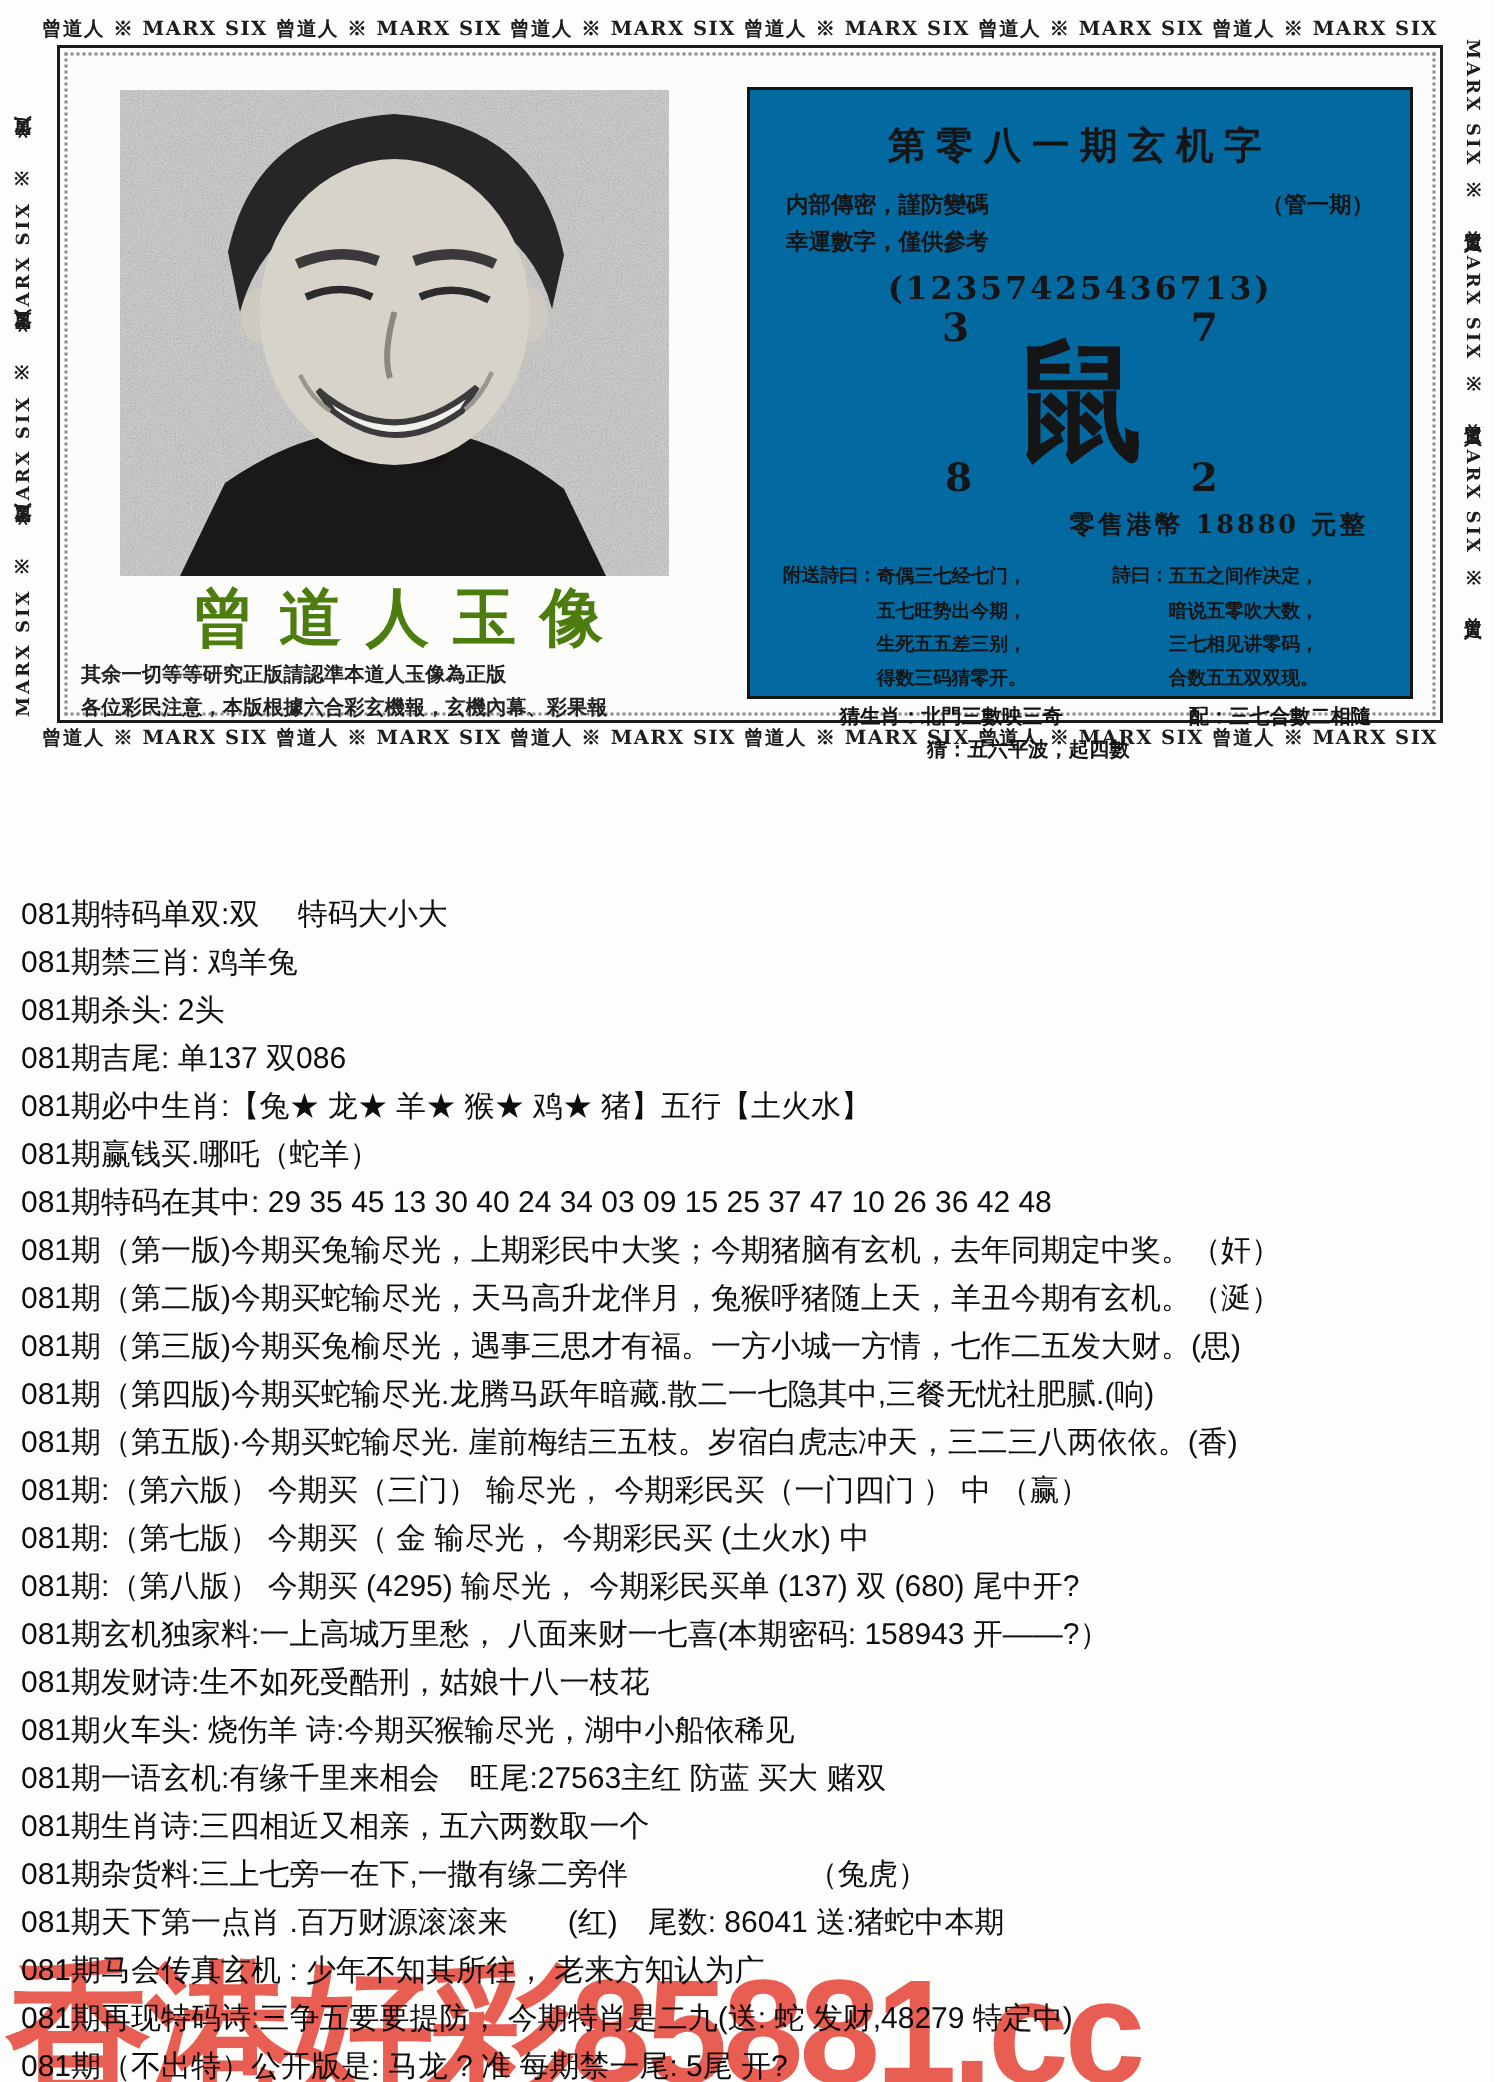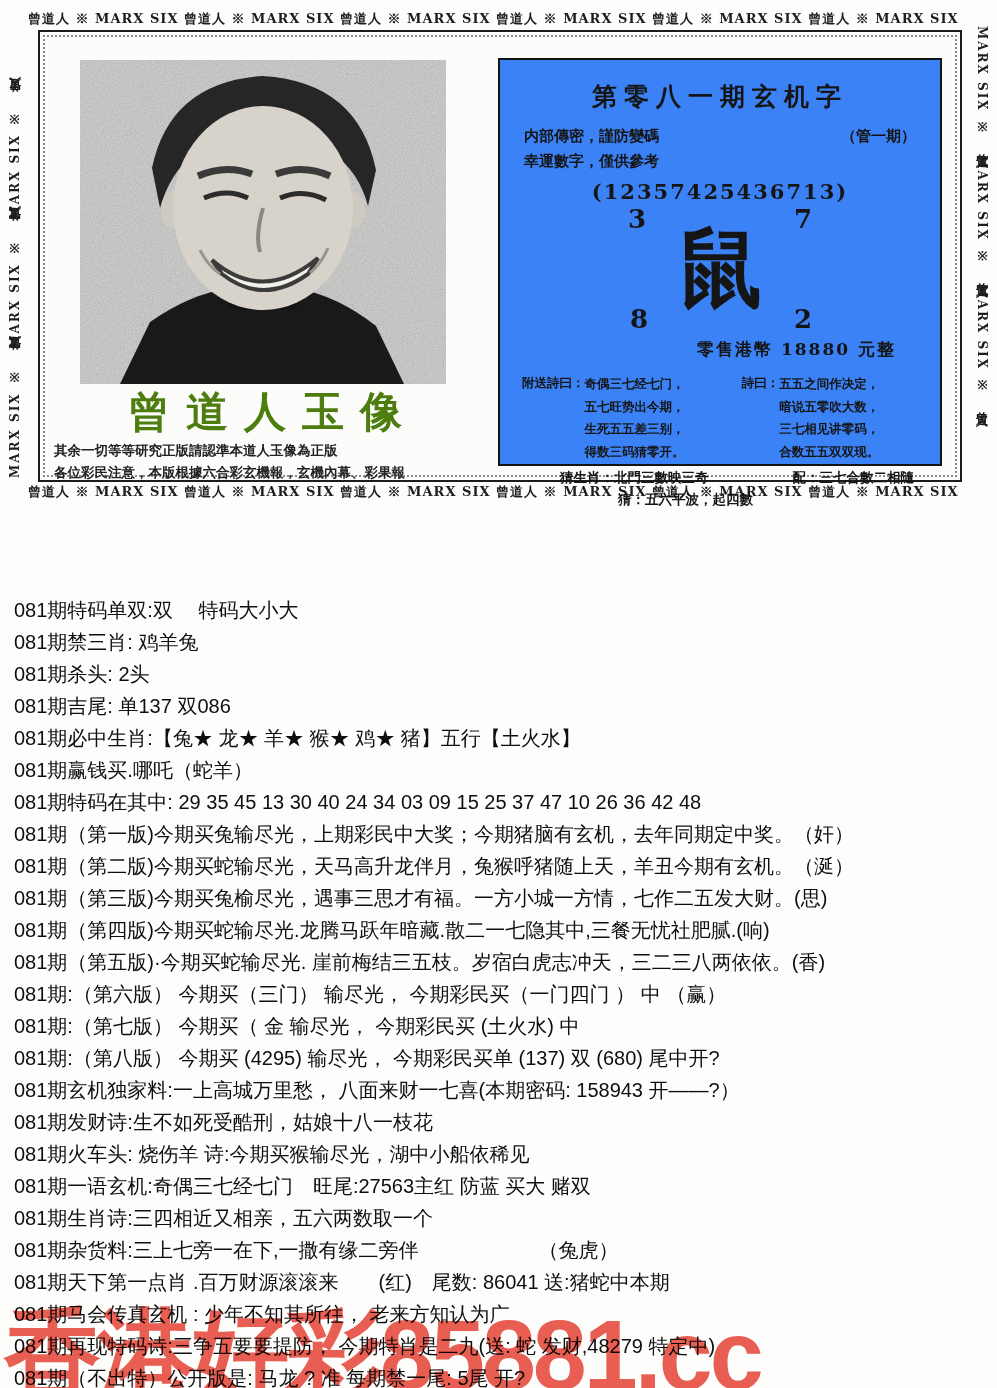--- a/index.html
+++ b/index.html
@@ -19,33 +19,33 @@
   .frame::before{content:"";position:absolute;inset:3px;border:2px dotted #8a8a8a;pointer-events:none;}
 
   
   .photo{position:absolute;left:40px;top:28px;width:366px;height:324px;background:#ededea;}
   .caption{position:absolute;left:18px;top:352px;width:430px;text-align:center;
            font-family:"DejaVu Serif",serif;font-size:42px;font-weight:bold;letter-spacing:16px;color:#4d7c0f;}
   .photo-note{position:absolute;left:14px;top:408px;width:452px;font-family:"DejaVu Serif",serif;
               font-size:13.5px;line-height:1.6;color:#222;font-weight:bold;}
 
   
-  .mbox{position:absolute;left:458px;top:26px;width:440px;height:404px;border:2px solid #141414;background:#3b82f6;
+  .mbox{position:absolute;left:458px;top:26px;width:440px;height:404px;border:2px solid #141414;background:#0369a1;
         font-family:"DejaVu Serif",serif;color:#151515;}
   .m-title{margin-top:20px;text-align:center;font-size:25px;font-weight:bold;letter-spacing:7px;}
   .m-row{display:flex;justify-content:space-between;padding:0 24px;margin-top:14px;font-size:15px;font-weight:bold;}
   .m-lucky{padding-left:24px;margin-top:6px;font-size:15px;font-weight:bold;}
   .m-digits{text-align:center;margin-top:8px;font-size:21px;font-weight:bold;letter-spacing:2px;}
   .m-zodiac{position:relative;width:220px;height:120px;margin:4px auto 0;}
   .m-zchar{position:absolute;left:50%;top:50%;transform:translate(-50%,-50%);
            font-size:86px;font-weight:bold;line-height:1;}
   .m-corner{position:absolute;font-size:26px;font-weight:bold;}
   .m-c-tl{left:18px;top:-4px;} .m-c-tr{right:18px;top:-4px;}
   .m-c-bl{left:20px;bottom:-6px;} .m-c-br{right:18px;bottom:-6px;}
-  .m-price{text-align:right;padding-right:44px;margin-top:10px;font-size:17px;font-weight:bold;letter-spacing:2px;}
+  .m-price{text-align:right;padding-right:28px;margin-top:10px;font-size:17px;font-weight:bold;letter-spacing:2px;}
   .m-poems{display:flex;margin-top:12px;padding:0 12px 0 22px;font-size:12.5px;font-weight:bold;gap:24px;}
   .m-poem-col{display:flex;}
   .m-poem-label{white-space:nowrap;margin-top:2px;}
   .m-poem-lines div{line-height:1.8;white-space:nowrap;}
   .m-poems .left{flex:1.05;}
   .m-poems .right{flex:1;}
   .m-guess{display:flex;justify-content:space-between;padding:0 26px 0 60px;margin-top:6px;
            font-size:13.5px;font-weight:bold;white-space:nowrap;}
   .m-guess-last{padding-left:118px;margin-top:4px;font-size:13.5px;font-weight:bold;}
 
@@ -175,21 +175,21 @@
       <div>081期（第二版)今期买蛇输尽光，天马高升龙伴月，兔猴呼猪随上天，羊丑今期有玄机。（涎）</div>
       <div>081期（第三版)今期买兔榆尽光，遇事三思才有福。一方小城一方情，七作二五发大财。(思)</div>
       <div>081期（第四版)今期买蛇输尽光.龙腾马跃年暗藏.散二一七隐其中,三餐无忧社肥腻.(响)</div>
       <div>081期（第五版)·今期买蛇输尽光. 崖前梅结三五枝。岁宿白虎志冲天，三二三八两依依。(香)</div>
       <div>081期:（第六版） 今期买（三门） 输尽光， 今期彩民买（一门四门 ） 中 （赢）</div>
       <div>081期:（第七版） 今期买（ 金 输尽光， 今期彩民买 (土火水) 中</div>
       <div>081期:（第八版） 今期买 (4295) 输尽光， 今期彩民买单 (137)  双 (680) 尾中开?</div>
       <div>081期玄机独家料:一上高城万里愁， 八面来财一七喜(本期密码: 158943  开——?）</div>
       <div>081期发财诗:生不如死受酷刑，姑娘十八一枝花</div>
       <div>081期火车头: 烧伤羊  诗:今期买猴输尽光，湖中小船依稀见</div>
-      <div>081期一语玄机:奇偶三七经七门　旺尾:27563主红  防蓝  买大 赌双</div>
+      <div>081期一语玄机:有缘千里来相会　旺尾:27563主红  防蓝  买大 赌双</div>
       <div>081期生肖诗:三四相近又相亲，五六两数取一个</div>
       <div>081期杂货料:三上七旁一在下,一撒有缘二旁伴　　　　　　（兔虎）</div>
       <div>081期天下第一点肖 .百万财源滚滚来　　(红)　尾数: 86041 送:猪蛇中本期</div>
       <div>081期马会传真玄机 : 少年不知其所往， 老来方知认为广</div>
       <div>081期再现特码诗:三争五要要提防， 今期特肖是二九(送: 蛇 发财,48279  特定中)</div>
       <div>081期（不出特）公开版是: 马龙 ? 准  每期禁一尾: 5尾 开?</div>
       <div>081期单双王: 双. 本期精选不出特码: 02 14 26 38 11 23 35 47 07 19 31 43</div>
     </div>
 
   <div class="watermark">香港好彩85881.cc</div>

